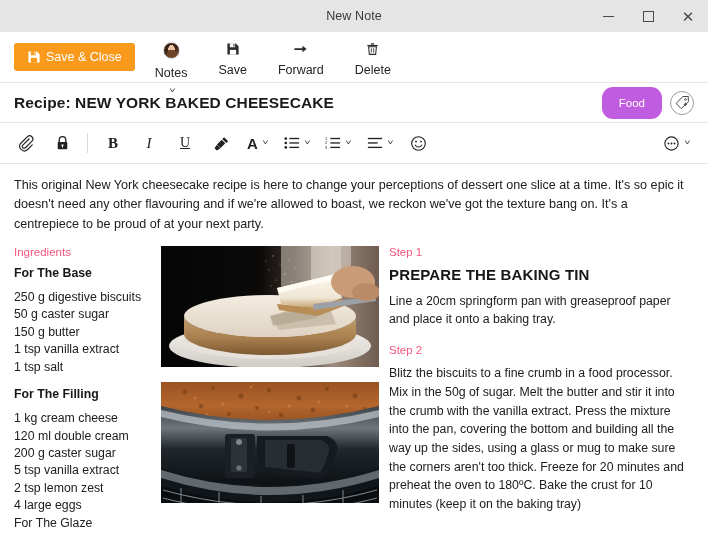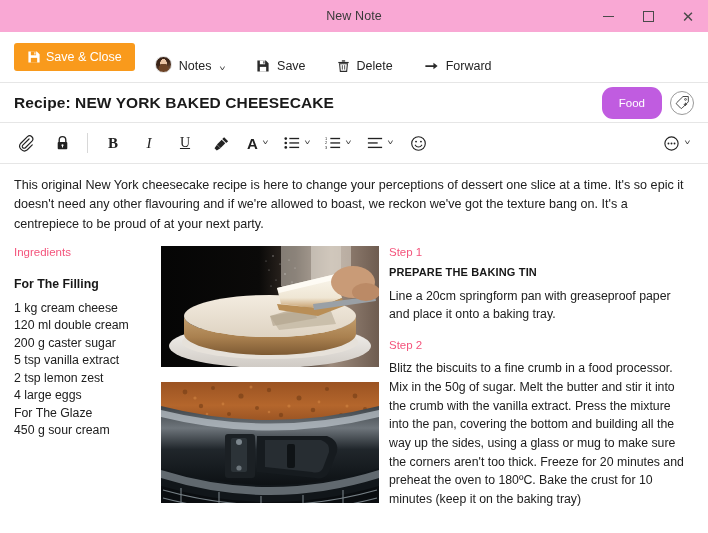--- a/index.html
+++ b/index.html
@@ -9,21 +9,21 @@
     overflow: hidden;
     background: #ffffff;
     font-family: "Liberation Sans", sans-serif;
     color: #1c1c1c;
   }
 
   
   .titlebar {
     position: relative;
     height: 32px;
-    background: #f9a8d4;
+    background: #e5e5e5;
     display: flex;
     align-items: center;
     justify-content: center;
   }
   .window-title {
     font-size: 12.5px;
     color: #3a3a3a;
     letter-spacing: .1px;
   }
   .winctl {
@@ -64,29 +64,30 @@
     border: none;
     border-radius: 3px;
     height: 28px;
     padding: 0 13px;
     font-size: 12.5px;
     font-family: "Liberation Sans", sans-serif;
     cursor: pointer;
     white-space: nowrap;
   }
   .cmd-item {
-    display: flex; align-items: flex-end; gap: 7px;
+    display: flex; align-items: center; gap: 7px;
     height: 31px;
     padding: 0 11px;
     margin-left: 9px;
     font-size: 12.5px;
     color: #242424;
     cursor: pointer;
     border-radius: 3px;
     white-space: nowrap;
+    flex-direction: column;
   }
   .caret {
     font-size: 8px; color: #3d3d3d; margin-left: 2px; line-height: 1;
     display: inline-block; transform: scaleX(1.35);
   }
   .avatar {
     width: 17px; height: 17px; border-radius: 50%;
     background:
       radial-gradient(circle at 50% 78%, #6d4326 0 34%, rgba(0,0,0,0) 35%),
       radial-gradient(ellipse at 50% 40%, #e9c3a4 0 30%, rgba(0,0,0,0) 31%),
@@ -205,21 +206,21 @@
   .photo {
     width: 218px;
     height: 121px;
     display: block;
     margin-bottom: 15px;
     background: #111;
   }
 
   .step-block { margin-bottom: 15px; }
   .step-title {
-    font-size: 11px;
+    font-size: 15px;
     font-weight: 700;
     color: #171717;
     margin-bottom: 9px;
     letter-spacing: .15px;
   }
   .step-text {
     font-size: 12.3px;
     line-height: 1.52;
     color: #202020;
   }
@@ -264,35 +265,35 @@
     <svg class="ic-floppy" width="14" height="14" viewBox="0 0 16 16">
       <path d="M1.6 1.6h9.6l3.2 3.2v9.6H1.6z" fill="#2b2b2b"></path>
       <rect x="4.4" y="1.6" width="6" height="4.4" fill="#ffffff"></rect>
       <rect x="4.4" y="9" width="7.2" height="5.4" fill="#ffffff"></rect>
       <rect x="8.4" y="2.6" width="1.3" height="2.6" fill="#2b2b2b"></rect>
     </svg>
     <span>Save</span>
   </div>
 
   <div class="cmd-item">
+    <svg class="ic-arrow" width="15" height="14" viewBox="0 0 16 16">
+      <path d="M1 7h9.2V4.2L15 8l-4.8 3.8V9H1z" fill="#2b2b2b"></path>
+    </svg>
+    <span>Forward</span>
+  </div>
+
+  <div class="cmd-item">
     <svg class="ic-trash" width="13" height="14" viewBox="0 0 16 16">
       <rect x="1.6" y="3" width="12.8" height="1.5" fill="#2b2b2b"></rect>
       <rect x="6" y="1" width="4" height="1.6" fill="#2b2b2b"></rect>
       <path d="M3.2 5.2h9.6l-.9 9.4H4.1z" fill="none" stroke="#2b2b2b" stroke-width="1.3"></path>
       <rect x="6" y="7" width="1" height="5.4" fill="#2b2b2b"></rect>
       <rect x="9" y="7" width="1" height="5.4" fill="#2b2b2b"></rect>
     </svg>
     <span>Delete</span>
-  </div>
-
-  <div class="cmd-item">
-    <svg class="ic-arrow" width="15" height="14" viewBox="0 0 16 16">
-      <path d="M1 7h9.2V4.2L15 8l-4.8 3.8V9H1z" fill="#2b2b2b"></path>
-    </svg>
-    <span>Forward</span>
   </div>
 
 </div>
 
 <div class="subject-row">
   <div class="subject-title">Recipe: NEW YORK BAKED CHEESECAKE</div>
   <div class="tag-pill">
     <span>Food</span>
   </div>
   <div class="tag-btn">
@@ -415,20 +416,28 @@
 
 <div class="note-body">
 
   <div class="intro">This original New York cheesecake recipe is here to change your perceptions of dessert one slice at a time. It's so epic it doesn't need any other flavouring and if we're allowed to boast, we reckon we've got the texture bang on. It's a centrepiece to be proud of at your next party.</div>
 
   <div class="cols">
 
     <div class="col-ing">
       <div class="sec-label">Ingredients</div>
 
+      <div>
+        <div class="sub-head">For The Base</div>
+        <div class="ing-line">250 g digestive biscuits</div>
+        <div class="ing-line">50 g caster sugar</div>
+        <div class="ing-line">150 g butter</div>
+        <div class="ing-line">1 tsp vanilla extract</div>
+        <div class="ing-line">1 tsp salt</div>
+      </div>
 
       <div class="ing-gap"></div>
 
       <div>
         <div class="sub-head">For The Filling</div>
         <div class="ing-line">1 kg cream cheese</div>
         <div class="ing-line">120 ml double cream</div>
         <div class="ing-line">200 g caster sugar</div>
         <div class="ing-line">5 tsp vanilla extract</div>
         <div class="ing-line">2 tsp lemon zest</div>

